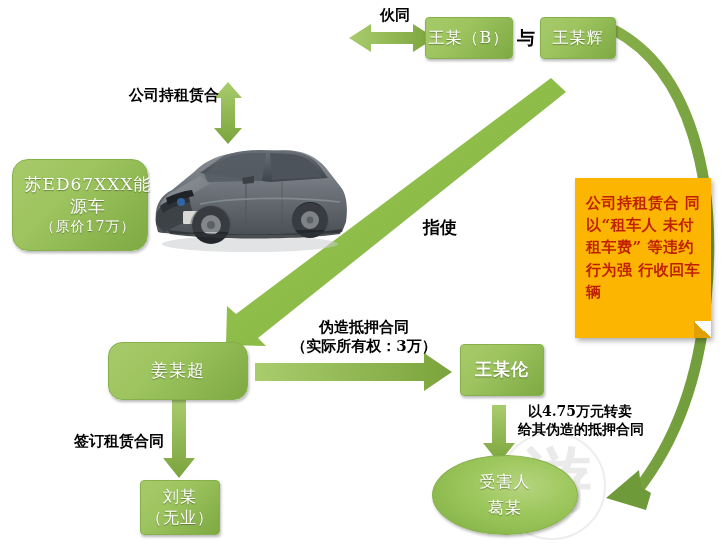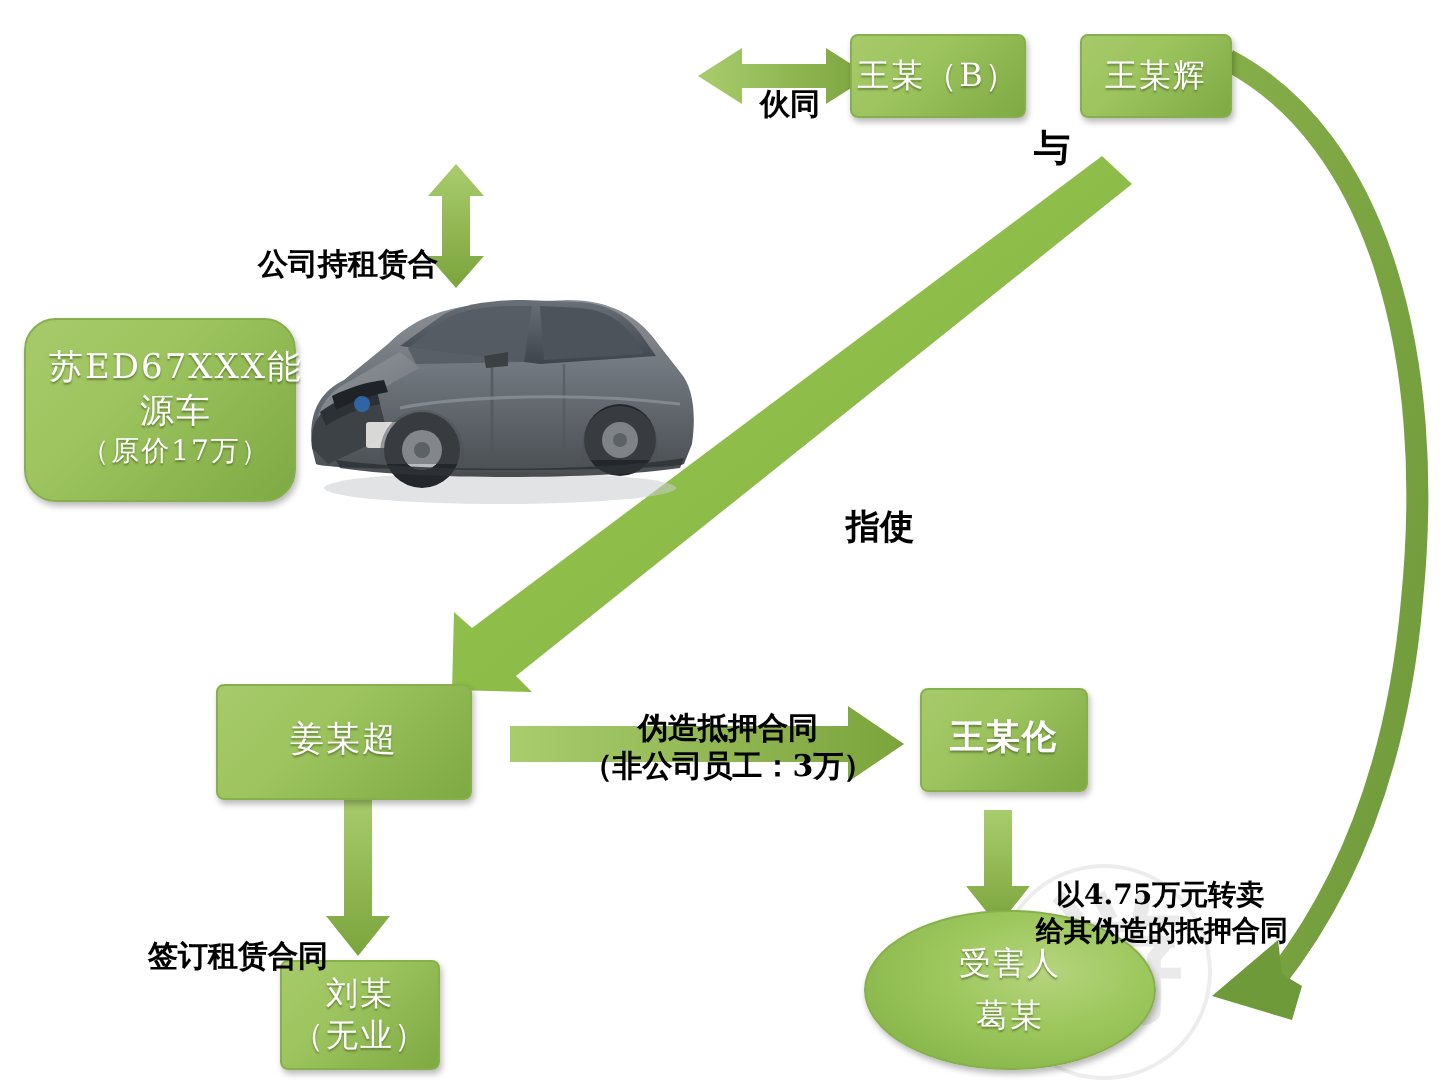--- a/index.html
+++ b/index.html
@@ -47,21 +47,20 @@
 
   
   .lbl {
     position: absolute;
     color: #000000;
     font-family: "DejaVu Serif", "Liberation Serif", serif;
     font-weight: bold;
     text-align: center;
     line-height: 1.25;
     white-space: nowrap;
-    margin-top: 37px;
   }
   .lbl .ln { display: block; }
 
   
   .note {
     position: absolute;
     box-sizing: border-box;
     background: #fcb500;
     color: #c02000;
     font-family: "DejaVu Serif", "Liberation Serif", serif;
@@ -247,54 +246,61 @@
   <div class="node" style="left:540px; top:17px; width:76px; height:42px; font-size:16px;">
     <span class="ln">王某辉</span>
   </div>
 
   <div class="node rounded-lg" style="left:12px; top:159px; width:136px; height:92px; font-size:17px;">
     <span class="ln">苏ED67XXX能</span>
     <span class="ln">源车</span>
     <span class="ln" style="font-size:14px;">（原价17万）</span>
   </div>
 
-  <div class="node" style="left:108px; top:342px; width:128px; height:58px; font-size:17px;">
+  <div class="node" style="left:108px; top:342px; width:140px; height:58px; font-size:17px;border-radius:14px;">
     <span class="ln">姜某超</span>
   </div>
 
   <div class="node" style="left:460px; top:344px; width:84px; height:52px; font-size:17px;font-weight:bold;">
     <span class="ln">王某伦</span>
   </div>
 
   <div class="node" style="left:140px; top:480px; width:80px; height:55px; font-size:16px;">
     <span class="ln">刘某</span>
     <span class="ln">（无业）</span>
   </div>
 
   <div class="node ellipse" style="left:432px; top:455px; width:146px; height:80px; font-size:16px;">
     <span class="ln">受害人</span>
     <span class="ln" style="margin-top:6px;">葛某</span>
   </div>
 
+  <div class="note" style="left:575px; top:178px; width:136px; height:160px; font-size:15px;">
+    <span class="ln">公司持租赁合</span>
+    <span class="ln">同以“租车人</span>
+    <span class="ln">未付租车费”</span>
+    <span class="ln">等违约行为强</span>
+    <span class="ln">行收回车辆</span>
+  </div>
 
   <div class="lbl" style="left:360px; top:6px; width:70px; font-size:15px;">
     <span class="ln">伙同</span>
   </div>
 
   <div class="lbl" style="left:128px; top:86px; width:92px; font-size:15px;">
     <span class="ln">公司持租赁合</span>
   </div>
 
   <div class="lbl" style="left:414px; top:217px; width:52px; font-size:17px;">
     <span class="ln">指使</span>
   </div>
 
   <div class="lbl" style="left:288px; top:318px; width:152px; font-size:15px;">
     <span class="ln">伪造抵押合同</span>
-    <span class="ln">（非公司员工：3万）</span>
+    <span class="ln">（实际所有权：3万）</span>
   </div>
 
   <div class="lbl" style="left:64px; top:432px; width:110px; font-size:15px;">
     <span class="ln">签订租赁合同</span>
   </div>
 
   <div class="lbl" style="left:518px; top:403px; width:166px; font-size:14px; text-align:left;">
     <span class="ln" style="padding-left:10px;">以4.75万元转卖</span>
     <span class="ln">给其伪造的抵押合同</span>
   </div>

